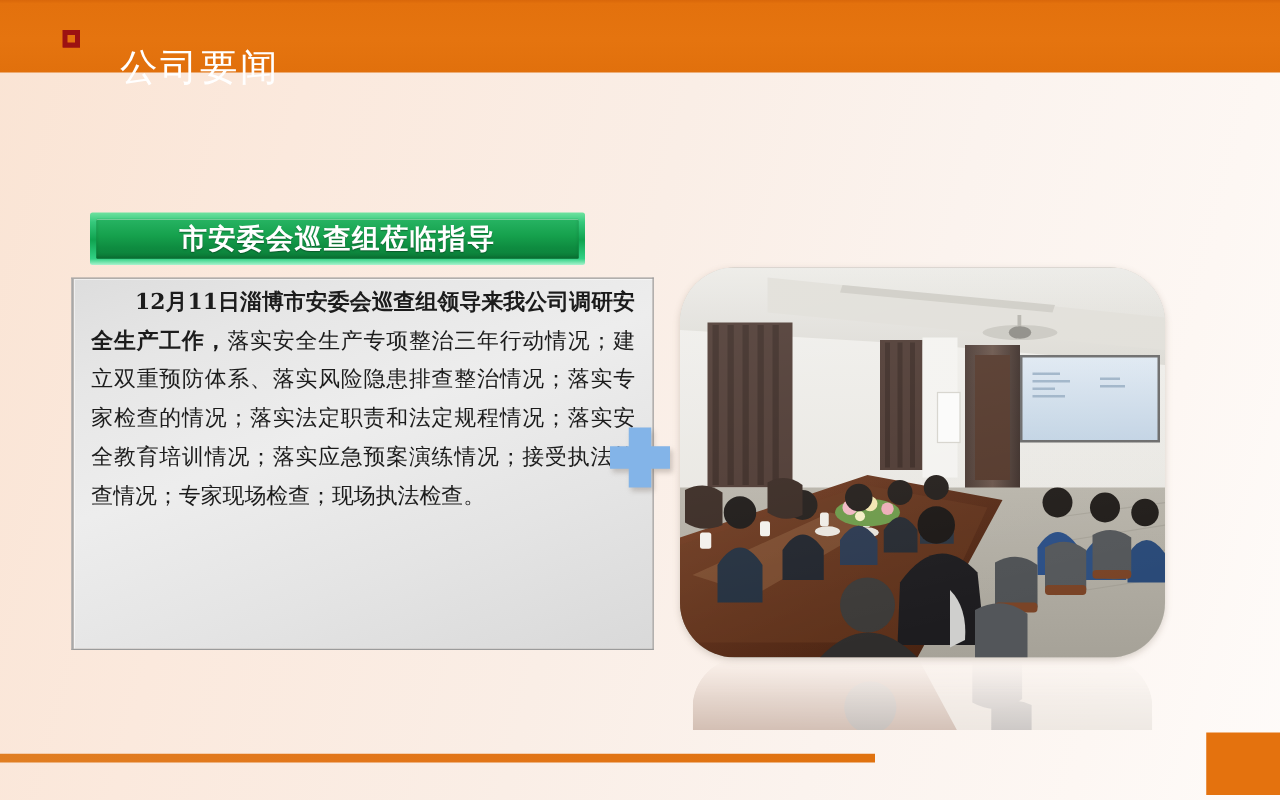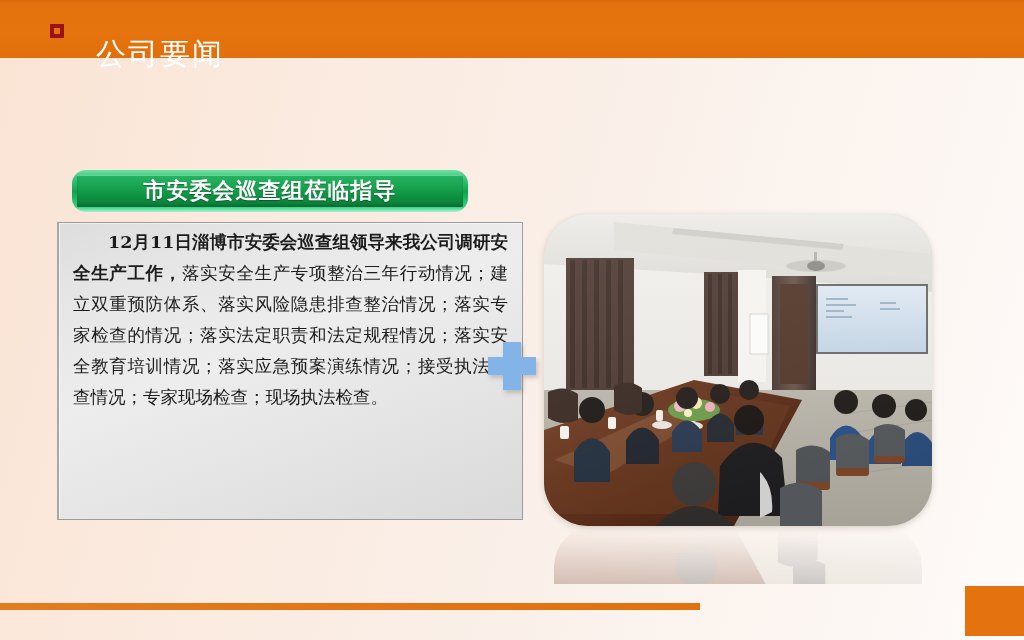--- a/index.html
+++ b/index.html
@@ -35,21 +35,21 @@
     font-family:"DejaVu Sans","Liberation Sans",sans-serif;
     white-space:nowrap;
     margin-top:24px;
   }
 
   
   #banner-wrap{
     position:absolute;left:72px;top:170px;width:396px;height:42px;
     background:linear-gradient(180deg,#6fe2a0 0%,#36c97c 18%,#0fa34f 52%,#31d184 88%,#a9f3cd 100%);
     padding:5px;box-sizing:border-box;
-    border-radius:14px;
+    border-radius:2px;
   }
   #banner{
     width:100%;height:100%;box-sizing:border-box;
     background:linear-gradient(180deg,#27b463 0%,#16a14d 42%,#0e8c40 72%,#0c7f39 100%);
     border-radius:1px;
     display:flex;align-items:center;justify-content:center;
     box-shadow:inset 0 1px 0 rgba(255,255,255,.35), inset 0 -2px 3px rgba(0,0,0,.18);
   }
   #banner-title{
     color:#ffffff;font-size:22px;font-weight:bold;letter-spacing:1px;

